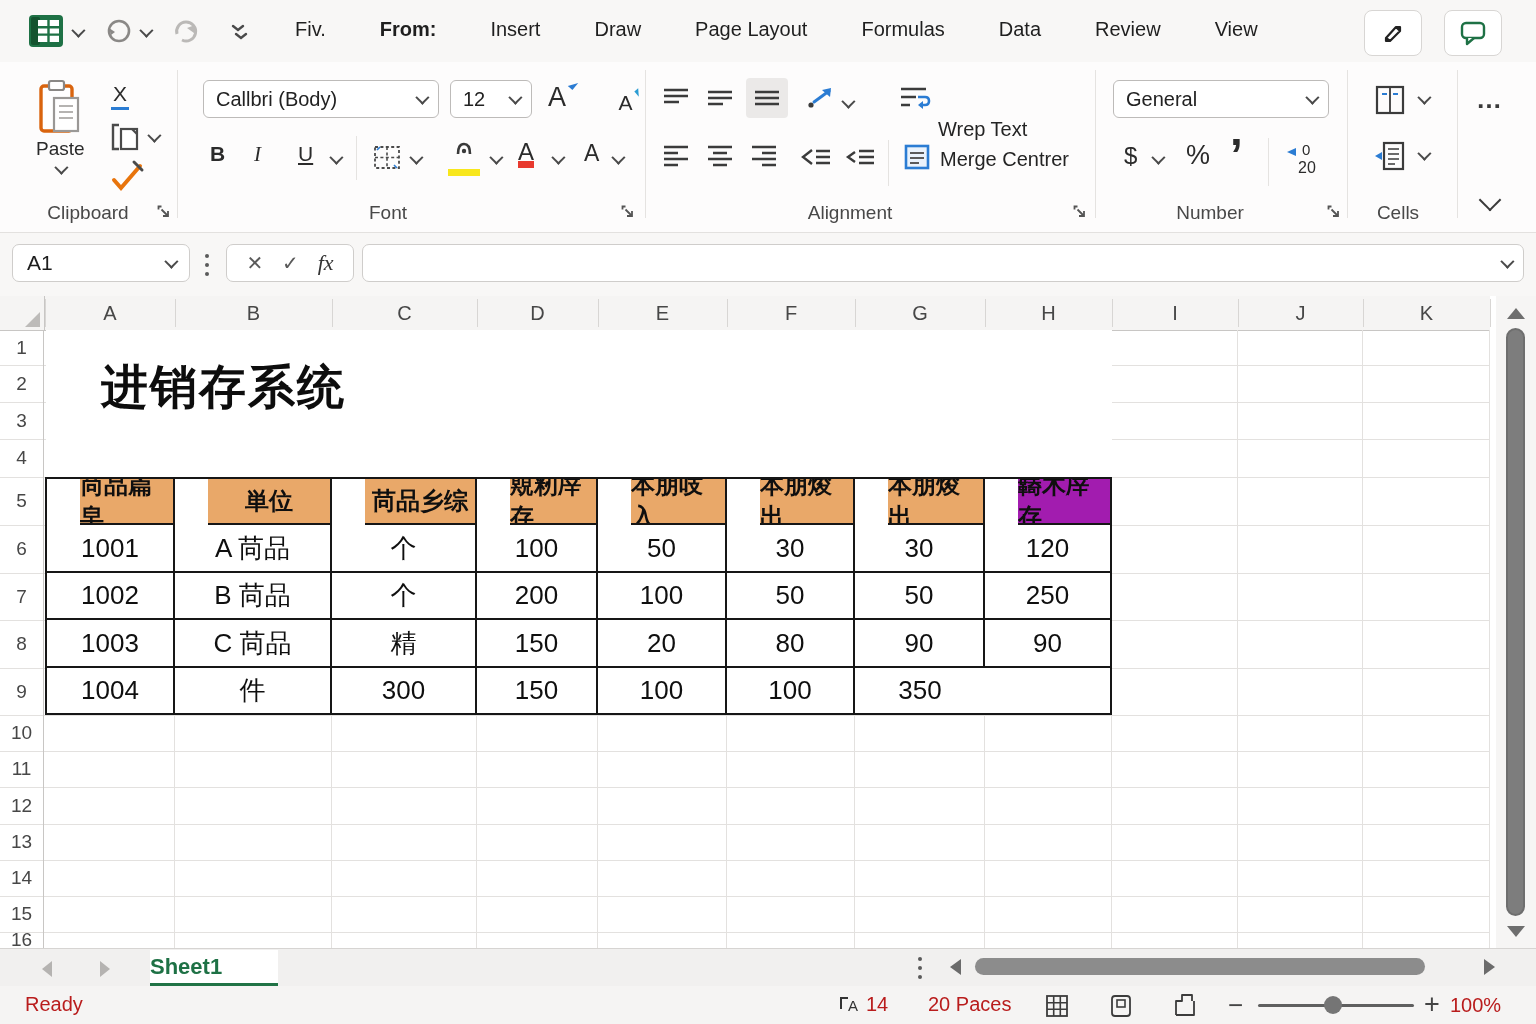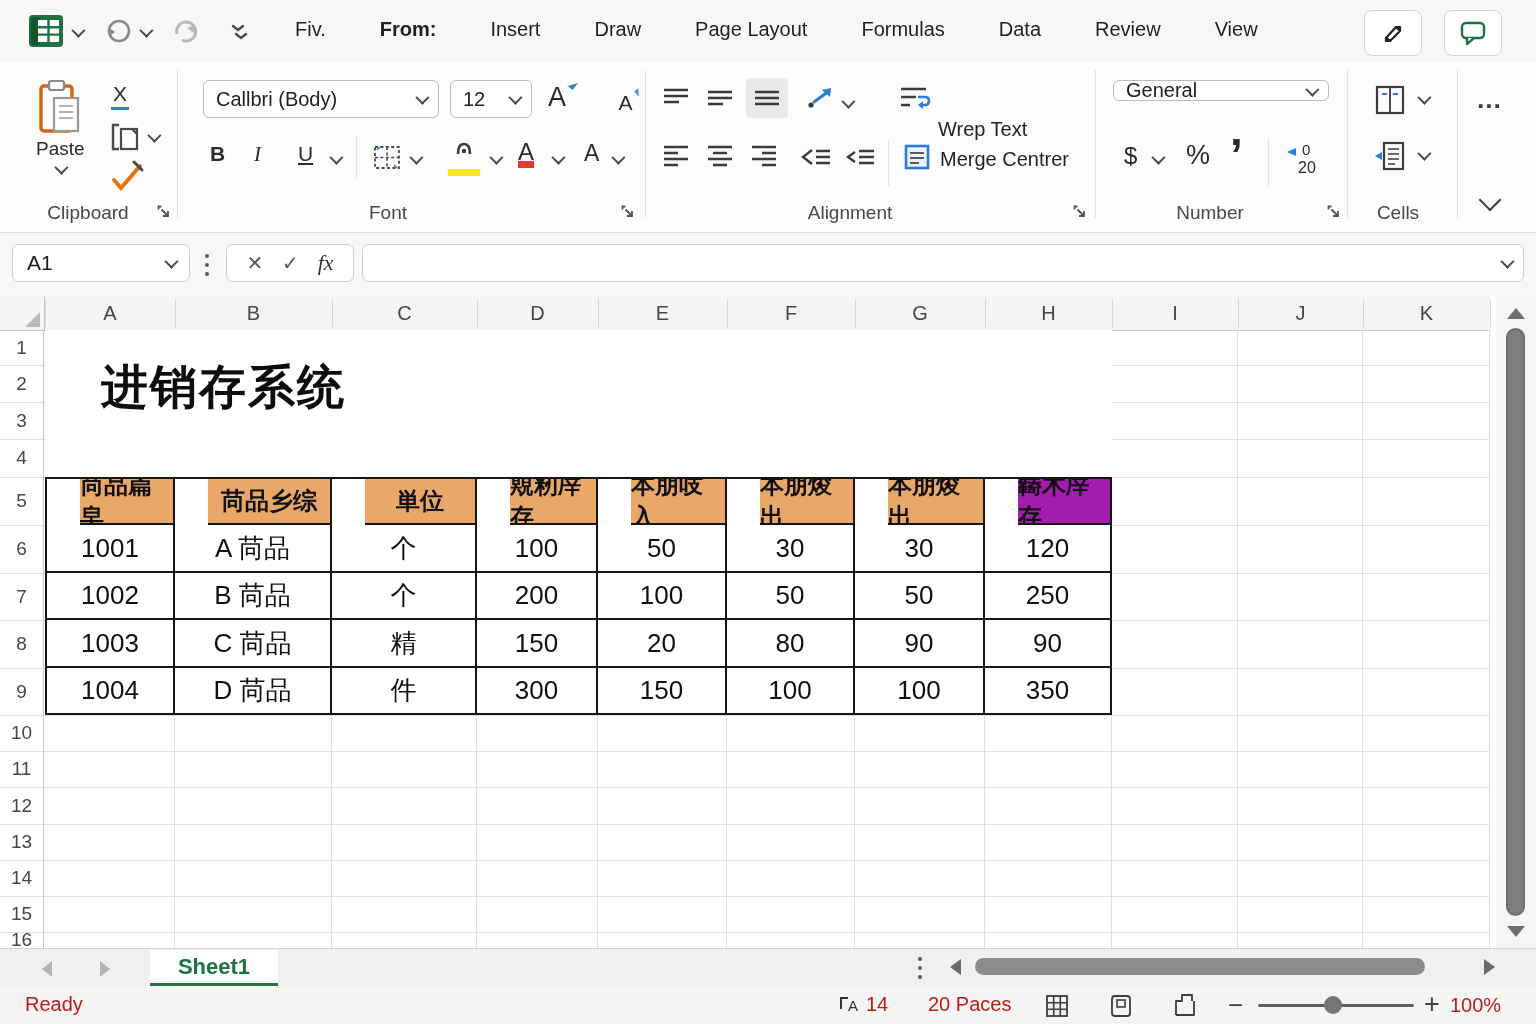--- a/index.html
+++ b/index.html
@@ -45,21 +45,21 @@
   .sheet-title{font-size:47px;font-weight:800;color:#0d0d0d;letter-spacing:2px;padding:26px 0 0 55px;}
   .xl-table{position:absolute;display:grid;border:2px solid #161616;background:#fff;box-sizing:border-box;}
   .tc{display:flex;align-items:center;justify-content:center;border-right:2px solid #161616;border-bottom:2px solid #161616;font-size:26px;color:#0f0f0f;overflow:hidden;}
   .tc.lastc{border-right:none;} .tc.lastr{border-bottom:none;}
   .tc.th{font-weight:700;font-size:24px;margin-left:33px;}
   
   .vscroll{position:absolute;left:1496px;top:0;width:40px;height:652px;background:#f6f5f4;}
   .vthumb{position:absolute;left:10px;width:19px;border-radius:10px;background:#7d7d7d;border:2px solid #6e6e6e;box-sizing:border-box;}
   .tri{width:0;height:0;position:absolute;}
   .tabbar{position:absolute;left:0;top:948px;width:1536px;height:38px;background:#f1f0ef;border-top:1px solid #d6d4d2;box-sizing:border-box;}
-  .sheettab{position:absolute;left:150px;top:1px;width:128px;height:37px;background:#fff;display:flex;align-items:center;justify-content:center;font-size:22px;font-weight:700;color:#1e7145;border-bottom:4px solid #217346;box-sizing:border-box;}
+  .sheettab{position:absolute;left:150px;top:1px;width:128px;height:37px;background:#fff;display:flex;align-items:center;font-size:22px;font-weight:700;color:#1e7145;border-bottom:4px solid #217346;box-sizing:border-box;}
   .hthumb{position:absolute;top:9px;height:17px;border-radius:9px;background:#8c8c8c;}
   .dots3{position:absolute;display:flex;flex-direction:column;gap:5px;}
   .dots3 i{width:4px;height:4px;border-radius:50%;background:#5a5a5a;}
   .statusbar{position:absolute;left:0;top:986px;width:1536px;height:38px;background:#f5f4f3;display:block;}
   .stext{font-size:20px;color:#b91c1c;position:absolute;top:7px;}
   .zoomtrack{position:absolute;top:18px;height:3px;background:#5f5f5f;border-radius:2px;}
   .zoomknob{position:absolute;top:10px;width:18px;height:18px;border-radius:50%;background:#757575;}
 </style>
 </head>
 <body>
@@ -274,21 +274,21 @@
   <span class="abs wraplbl" style="left:940px;top:86px;">Merge Centrer</span>
   <span class="rlabel" style="left:790px;width:120px;">Alignment</span>
   <span class="launch" style="left:1072px;">
     <svg width="15" height="15" viewBox="0 0 15 15" fill="none">
         <path d="M2.5 5.5 V2.5 H5.5" stroke="#555" stroke-width="1.8"></path>
         <path d="M5.5 5.5 L12 12 M12 7 V12 H7" stroke="#555" stroke-width="1.8"></path>
       </svg>
   </span>
 
   
-  <div class="combo" style="left:1113px;top:18px;width:216px;height:21px;">
+  <div class="combo" style="left:1113px;top:18px;width:216px;height:38px;">
     <span>General</span>
     <span class="chev"></span>
   </div>
   <span class="abs fmtbtn" style="left:1124px;top:80px;font-size:24px;">$</span>
   <span class="chev abs" style="left:1152px;top:92px;"></span>
   <span class="abs fmtbtn" style="left:1186px;top:78px;font-size:27px;">%</span>
   <span class="abs" style="left:1230px;top:66px;font-size:46px;font-weight:700;color:#2b2b2b;">’</span>
   <div class="rdiv" style="left:1268px;top:76px;height:48px;"></div>
   <span class="abs" style="left:1284px;top:78px;width:44px;">
     <svg width="44" height="36" viewBox="0 0 44 36" fill="none">
@@ -421,22 +421,22 @@
       <div class="rowhdr" style="top: 600px; height: 36px;">15</div>
       <div class="rowhdr" style="top: 636px; height: 16px;">16</div>
     </div>
 
   <div class="title-block" style="left:46px;top:34px;width:1066px;height:147px;">
     <div class="sheet-title">进销存系统</div>
   </div>
 
   <div class="xl-table" style="left: 45px; top: 181px; width: 1067px; height: 238px; display: grid; grid-template-columns: 128px 157px 145px 121px 129px 128px 130px 1fr; grid-template-rows: 46px 48px 47px 48px 1fr;">
       <div class="tc th" style="background: rgb(233, 168, 105);">苘品萹皁</div>
+      <div class="tc th" style="background: rgb(233, 168, 105);">単位</div>
       <div class="tc th" style="background: rgb(233, 168, 105);">苘品乡综</div>
-      <div class="tc th" style="background: rgb(233, 168, 105);">単位</div>
       <div class="tc th" style="background: rgb(233, 168, 105);">覭籾厗存</div>
       <div class="tc th" style="background: rgb(233, 168, 105);">本朋吱入</div>
       <div class="tc th" style="background: rgb(233, 168, 105);">本朋焌出</div>
       <div class="tc th" style="background: rgb(233, 168, 105);">本朋焌出</div>
       <div class="tc th lastc" style="background: #a21caf;">覉木厗存</div>
       <div class="tc">1001</div>
       <div class="tc">A 苘品</div>
       <div class="tc">个</div>
       <div class="tc">100</div>
       <div class="tc">50</div>
@@ -453,21 +453,20 @@
       <div class="tc lastc">250</div>
       <div class="tc">1003</div>
       <div class="tc">C 苘品</div>
       <div class="tc">精</div>
       <div class="tc">150</div>
       <div class="tc">20</div>
       <div class="tc">80</div>
       <div class="tc">90</div>
       <div class="tc lastc">90</div>
       <div class="tc lastr">1004</div>
-      <div class="tc lastr">D 苘品</div>
       <div class="tc lastr">件</div>
       <div class="tc lastr">300</div>
       <div class="tc lastr">150</div>
       <div class="tc lastr">100</div>
       <div class="tc lastr">100</div>
       <div class="tc lastc lastr">350</div>
     </div>
 
   <div class="vscroll">
     <span class="tri" style="left:11px;top:12px;border-left:9px solid transparent;border-right:9px solid transparent;border-bottom:11px solid #6e6e6e;"></span>

